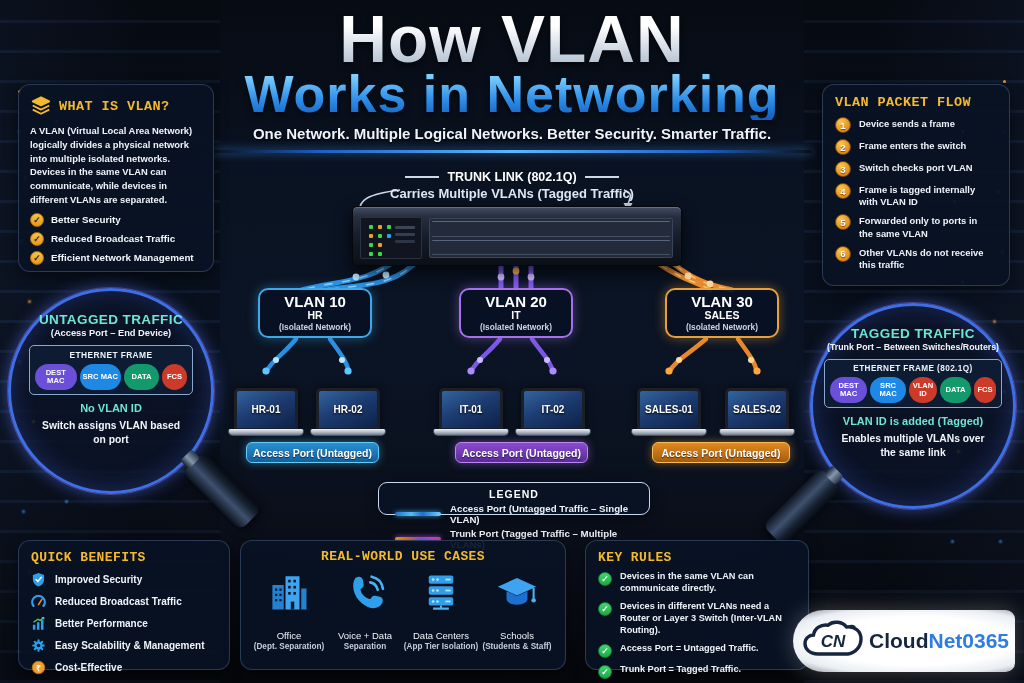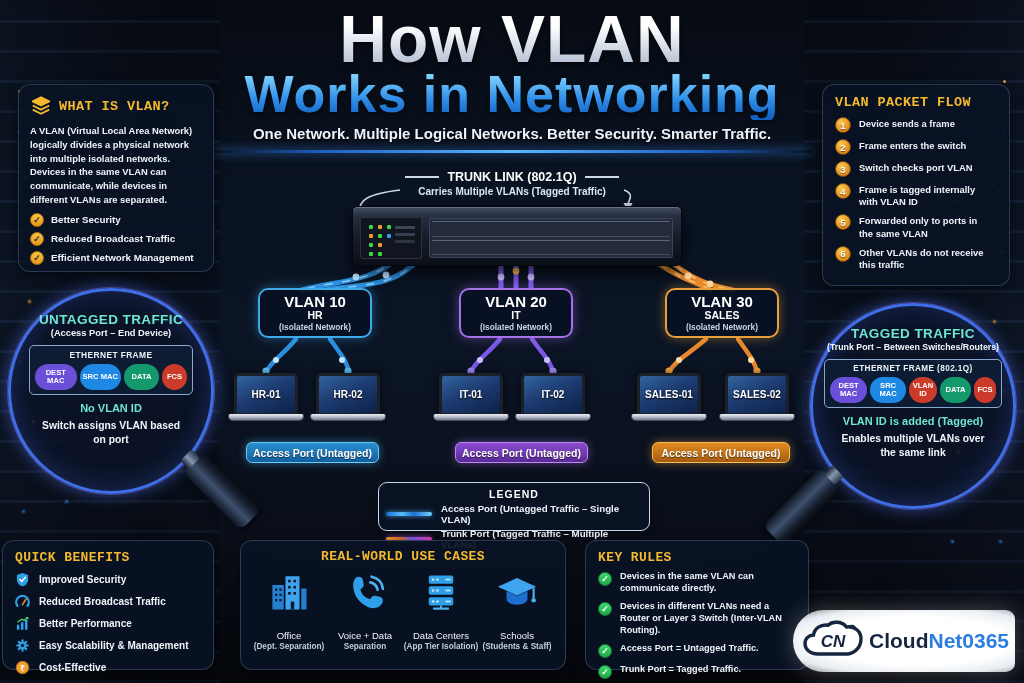--- a/index.html
+++ b/index.html
@@ -49,21 +49,21 @@
   .pf .ttl{font-size:13.5px;margin-bottom:7px;}
   .step{display:flex;align-items:flex-start;gap:8px;margin-top:6px;}
   .snum{flex:0 0 16px;width:16px;height:16px;border-radius:50%;display:flex;align-items:center;justify-content:center;
     background:radial-gradient(circle at 35% 30%,#fbc84e,#e08c1a 70%);border:1.5px solid #7e4a0c;
     color:#fff;font-size:9.5px;font-weight:bold;text-shadow:0 1px 1px #7a4208;}
   .step .txt{font-size:9.4px;font-weight:bold;color:#f0f4fa;line-height:1.3;padding-top:1px;}
   
   .trunk{position:absolute;left:352px;top:170px;width:320px;text-align:center;z-index:5;color:#fff;}
   .trunk .l1{font-size:12.5px;font-weight:bold;display:flex;align-items:center;justify-content:center;gap:8px;}
   .trunk .l1::before,.trunk .l1::after{content:'';width:34px;height:1.5px;background:#cdd9e8;}
-  .trunk .l2{font-size:10px;font-weight:bold;color:#dde6f2;margin-top:2px;}
+  .trunk .l2{font-size:13px;font-weight:bold;color:#dde6f2;margin-top:2px;}
   
   .switch{position:absolute;left:352px;top:206px;width:330px;height:60px;z-index:3;border-radius:5px;
     background:linear-gradient(180deg,#434d63 0%,#272f40 16%,#171d2a 50%,#0b0f17 100%);
     border:1px solid #05070c;box-shadow:0 6px 16px rgba(0,0,0,.7),inset 0 1px 0 rgba(160,180,210,.35);}
   .sw-left{position:absolute;left:7px;top:10px;width:62px;height:42px;background:#10151f;border-radius:2px;border:1px solid #2a3140;}
   .sw-leds{position:absolute;left:8px;top:7px;width:4px;height:4px;border-radius:1px;background:#39d848;
     box-shadow:9px 0 #e8a02a,18px 0 #39d848,0 9px #e8a02a,9px 9px #39d848,18px 9px #2e9fe8,0 18px #39d848,9px 18px #e8a02a,0 27px #39d848,9px 27px #39d848;}
   .sw-label{position:absolute;right:6px;top:8px;width:20px;height:3px;background:#3c4providing6;background:#3c4656;border-radius:1px;box-shadow:0 7px 0 #333f50,0 14px 0 #2c3544;}
   .ports{position:absolute;left:76px;right:8px;top:11px;height:40px;display:flex;flex-direction:column;gap:3px;padding:2px;background:#232b3a;border-radius:2px;border:1px solid #39435a;}
   .port-row{flex:1;border-radius:1px;background:repeating-linear-gradient(90deg,#5a6activity 0,#5a6680 0 1.5px,#04070c 1.5px 10.5px);border-top:1px solid #5a6680;border-bottom:1px solid #454f63;}
@@ -72,21 +72,21 @@
   
   .vbox{position:absolute;top:288px;width:114px;height:50px;border-radius:10px;z-index:4;text-align:center;
     background:rgba(9,17,36,.93);padding-top:3px;}
   .vbox .n{font-size:15px;font-weight:bold;color:#fff;line-height:1.15;}
   .vbox .d{font-size:10.5px;font-weight:bold;color:#fff;line-height:1.1;}
   .vbox .iso{font-size:8.3px;color:#c9d5e5;font-weight:bold;}
   .v10{left:258px;border:2px solid #3fa8e8;box-shadow:0 0 12px rgba(63,168,232,.45);}
   .v20{left:459px;border:2px solid #a570e8;box-shadow:0 0 12px rgba(165,112,232,.45);}
   .v30{left:665px;border:2px solid #e8a03a;box-shadow:0 0 12px rgba(232,160,58,.45);}
   
-  .laptop{position:absolute;top:373px;width:76px;z-index:4;}
+  .laptop{position:absolute;top:388px;width:76px;z-index:4;}
   .scr{width:64px;height:42px;margin:0 auto;border:3px solid #1b1f27;border-bottom-width:2px;border-radius:5px 5px 1px 1px;
     background:linear-gradient(155deg,#33649e 0%,#1d3c72 45%,#0d2148 100%);
     display:flex;align-items:center;justify-content:center;box-shadow:0 0 8px rgba(0,0,0,.6);}
   .scr span{font-size:10px;font-weight:bold;color:#fff;text-shadow:0 1px 2px #000;}
   .base{width:76px;height:7px;margin-top:-1px;border-radius:2px 2px 5px 5px;
     background:linear-gradient(180deg,#eef1f5,#a8b2c0 60%,#6e7888);border:1px solid #4a5260;border-top:none;}
   
   .chip{position:absolute;top:442px;height:21px;border-radius:6px;z-index:4;display:flex;align-items:center;justify-content:center;
     font-size:10.5px;font-weight:bold;color:#fff;text-shadow:0 1px 1px rgba(0,0,0,.6);}
   .chip.blue{left:246px;width:133px;background:linear-gradient(180deg,#2a8fd0,#135f9e);border:1.5px solid #62ccf5;box-shadow:0 0 8px rgba(80,190,245,.5);}
@@ -112,29 +112,29 @@
   .c-green{background:#13996b;}   .c-red{background:#cc3b2a;}
   .mag .note{color:#6fe6d0;font-size:11px;font-weight:bold;margin-top:7px;}
   .mag .desc{color:#f2f6fc;font-size:10.3px;font-weight:bold;line-height:1.35;margin-top:5px;width:150px;}
   .handle{position:absolute;width:30px;height:82px;border-radius:8px;z-index:3;
     background:linear-gradient(90deg,#0d1420,#3e516e 42%,#16202f 75%,#080d15);box-shadow:0 4px 10px rgba(0,0,0,.6);}
   .handle::before{content:'';position:absolute;top:-10px;left:7px;width:16px;height:12px;border-radius:3px;
     background:linear-gradient(90deg,#1a2433,#8496ae 45%,#2a3648);}
   .handle.hl{left:178px;top:462px;transform:rotate(-45deg);transform-origin:top center;}
   .handle.hr{left:816px;top:478px;transform:rotate(45deg);transform-origin:top center;}
   
-  .legend{left:378px;top:482px;width:272px;height:49px;padding:5px 7px 4px;border:1.5px solid #c9d8ec;border-radius:9px;}
+  .legend{left:378px;top:482px;width:272px;height:33px;padding:5px 16px 4px;border:1.5px solid #c9d8ec;border-radius:9px;}
   .legend .lt{text-align:center;font-size:10.5px;font-weight:bold;color:#fff;letter-spacing:1px;}
   .lrow{display:flex;align-items:center;gap:9px;margin-top:3px;}
   .swatch{width:46px;height:4.5px;border-radius:2px;flex:0 0 46px;}
   .swatch.access{background:linear-gradient(90deg,#1d6fd0,#55bcf5 35%,#1d6fd0 60%,#6fd2ff);box-shadow:0 0 5px rgba(80,180,245,.8);}
   .swatch.trunkline{background:linear-gradient(90deg,#f0a030,#e87020 30%,#7a5cf0 55%,#c04ae0 78%,#e83ab0);box-shadow:0 0 5px rgba(200,90,230,.8);}
   .lrow span{font-size:9.7px;font-weight:bold;color:#eef3fa;}
   
-  .qb{left:2px;top:540px;width:212px;height:130px;padding:9px 12px;}
+  .qb{left:18px;top:540px;width:212px;height:130px;padding:9px 12px;}
   .qb .ttl{font-size:13px;}
   .qrow{display:flex;align-items:center;gap:9px;margin-top:7px;}
   .qrow svg{flex:0 0 15px;}
   .qrow span{font-size:10px;font-weight:bold;color:#f0f4fa;}
   
   .uc{left:240px;top:540px;width:326px;height:130px;padding:8px 10px;}
   .uc .ttl{font-size:13px;text-align:center;}
   .ucgrid{display:flex;margin-top:8px;}
   .uccol{flex:1;text-align:center;}
   .uccol svg{display:block;margin:0 auto;}

